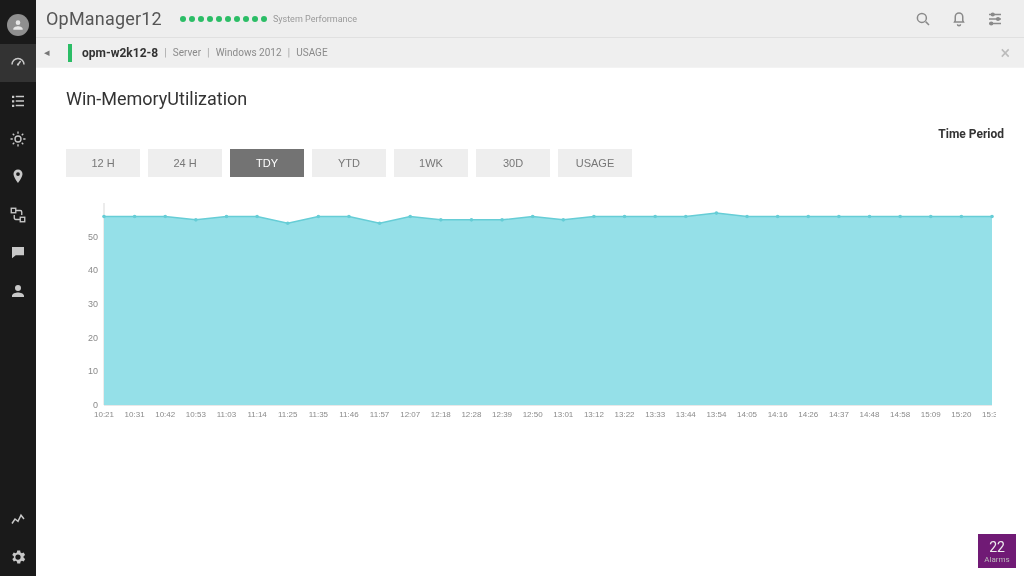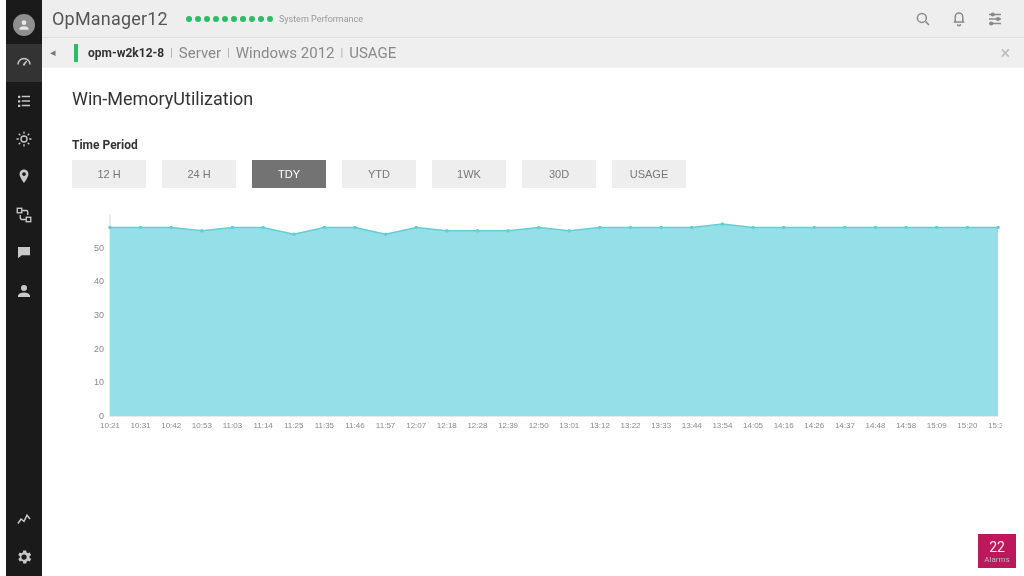--- a/index.html
+++ b/index.html
@@ -1,17 +1,17 @@
 <!DOCTYPE html>
 <html><head>
 <meta charset="utf-8">
 <style>
   * { box-sizing: border-box; margin: 0; padding: 0; }
   body { font-family: -apple-system, "Segoe UI", Roboto, Arial, sans-serif; background:#fff; color:#333; overflow:hidden; }
-  .page { display:flex; width:1024px; height:576px;padding-left:6px; }
+  .page { display:flex; width:1024px; height:576px; }
   
   .sidebar { width:36px; background:#1a1a1a; display:flex; flex-direction:column; align-items:center; padding-top:6px; gap:0; }
   .side-item { width:36px; height:38px; display:flex; align-items:center; justify-content:center; color:#c8c8c8; cursor:pointer; }
   .side-item.active { background:#333; }
   .side-item svg { width:18px; height:18px; }
   .avatar-circle { width:22px; height:22px; border-radius:50%; background:#8f8f8f; display:flex; align-items:center; justify-content:center;}
   .avatar-circle svg { width:14px; height:14px; fill:#e6e6e6; }
   .sidebar-spacer { flex:1; }
   
   .main { flex:1; display:flex; flex-direction:column; position:relative;}
@@ -23,42 +23,42 @@
   .perf-label { font-size:9px; color:#9a9a9a; margin-left:6px; }
   .header-spacer { flex:1; }
   .header-icon { width:30px; height:30px; display:flex; align-items:center; justify-content:center; color:#8a8a8a; cursor:pointer; margin-left:6px;}
   .header-icon svg { width:18px; height:18px; }
   
   .crumb { height:30px; background:#efefef; display:flex; align-items:center; padding:0 14px 0 8px; border-bottom:1px solid #f3f3f3;}
   .crumb-back { width:14px; font-size:11px; color:#777; cursor:pointer; }
   .crumb-stripe { width:4px; height:18px; background:#2bbd66; margin:0 10px; }
   .crumb-host { font-size:12px; font-weight:700; color:#333; }
   .crumb-sep { color:#aaa; font-size:11px; margin:0 6px; }
-  .crumb-meta { font-size:15px; color:#8a8a8a; }
+  .crumb-meta { font-size:10px; color:#8a8a8a; }
   .crumb-spacer { flex:1; }
   .crumb-close { color:#bbb; font-size:18px; cursor:pointer; }
   
   .content { padding:20px 20px 0 30px; }
-  .page-title { font-size:18px; color:#333; font-weight:400; margin-bottom:29px; }
-  .section-label { font-size:12px; font-weight:700; color:#333; margin-bottom:8px; }
-  .period-row { display:flex; gap:16px; margin-bottom:22px;}
+  .page-title { font-size:18px; color:#333; font-weight:400; margin-bottom:18px; }
+  .section-label { font-size:12px; font-weight:700; color:#333; margin-bottom:8px;text-align:right; }
+  .period-row { display:flex; gap:8px; margin-bottom:22px;}
   .period-btn { height:28px; min-width:74px; padding:0 12px; font-size:11px; color:#777; background:#eeeeee; border:none; cursor:pointer; }
   .period-btn.active { background:#737373; color:#fff; }
   .chart-title { font-size:11px; color:#8a8a8a; letter-spacing:0.5px; margin:0 0 6px 12px;}
   .chart-wrap { position:relative; }
   svg.chart { display:block; }
   .chart-ylab { font:9px sans-serif; fill:#8a8a8a; text-anchor:end; }
   .chart-xlab { font:8px sans-serif; fill:#8a8a8a; text-anchor:middle; }
   .grid { stroke:#eeeeee; stroke-width:1;}
   .axis { stroke:#d9d9d9; stroke-width:1;}
   .series-area { fill:#95e0e8; }
   .series-line { stroke:#66cdd6; stroke-width:1.5; fill:none;}
   .series-pt { fill:#66cdd6;}
   
-  .alarms { position:absolute; bottom:8px; right:8px; width:38px; height:34px; background:#be185d; color:#eee; display:flex; flex-direction:column; align-items:center; justify-content:center; cursor:pointer;}
+  .alarms { position:absolute; bottom:8px; right:8px; width:38px; height:34px; background:#701a75; color:#eee; display:flex; flex-direction:column; align-items:center; justify-content:center; cursor:pointer;}
   .alarms .n { font-size:14px; }
   .alarms .t { font-size:8px; color:#bbb;}
 </style>
 </head>
 <body>
 
 <div class="page">
   <div class="sidebar">
     <div class="side-item">
         <div class="avatar-circle">

